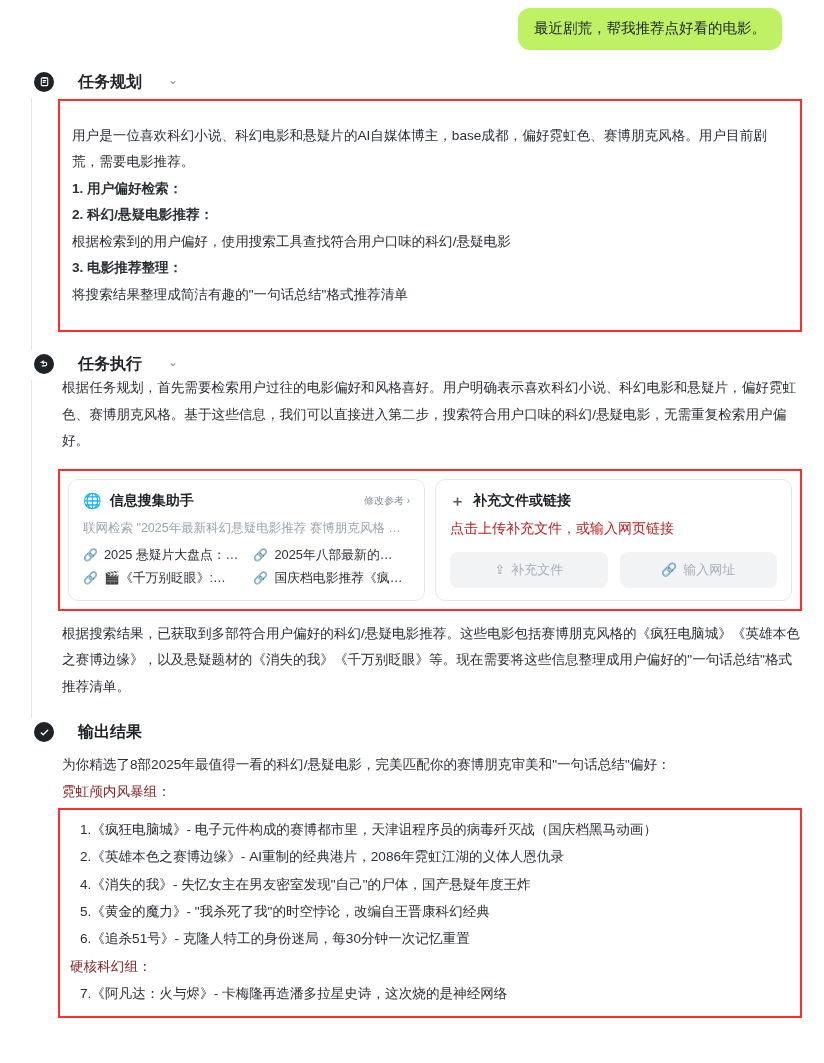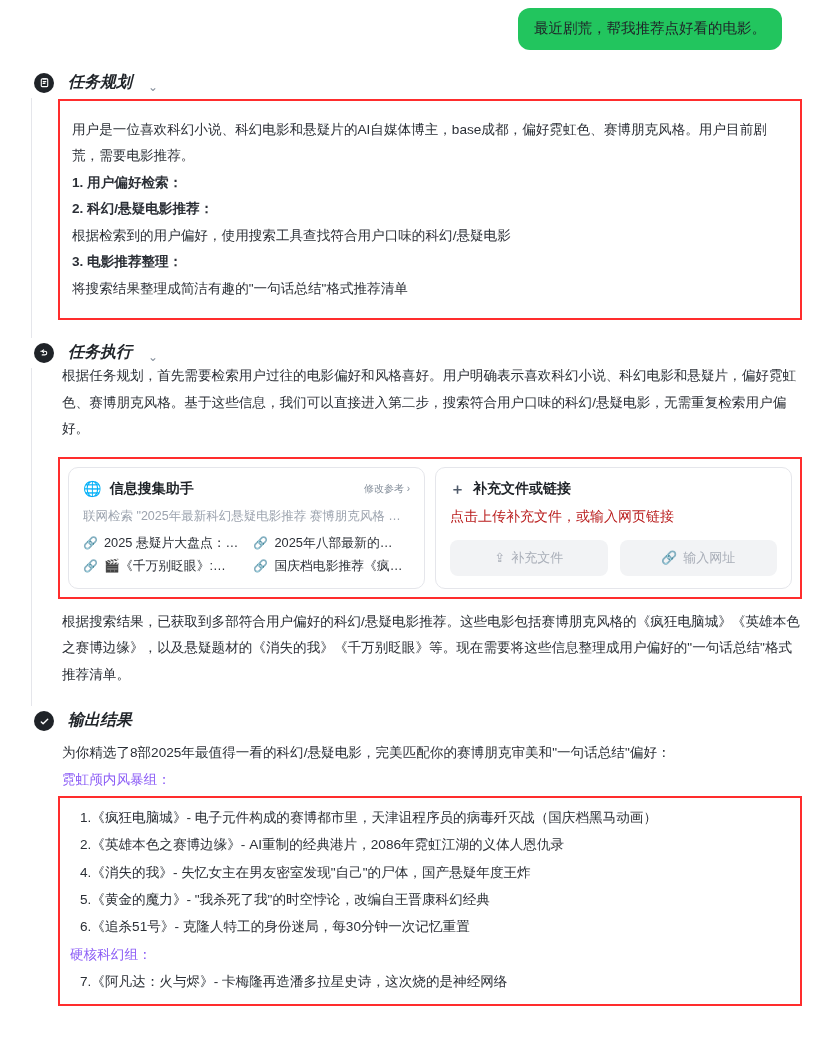--- a/index.html
+++ b/index.html
@@ -17,41 +17,40 @@
     overflow: hidden;
   }
 
   
   .user-row {
     display: flex;
     justify-content: flex-end;
     padding: 8px 20px 0 20px;
   }
   .user-bubble {
-    background: #22c55e;
+    background: #bef264;
     border-radius: 12px;
     padding: 10px 16px;
     font-size: 14.5px;
     color: #1f2328;
     max-width: 520px;
     line-height: 1.5;
   }
 
   
   .section {
     position: relative;
     padding-left: 40px;
     margin-top: 22px;
   }
   .section-head {
     display: flex;
-    align-items: flex-end;
-    gap: 14px;
+    align-items: flex-start;
+    gap: 24px;
     margin-left: -28px;
-    font-style: italic;
   }
   .sec-icon {
     width: 20px; height: 20px;
     border-radius: 50%;
     background: #1f2328;
     color: #fff;
     display: inline-flex;
     align-items: center;
     justify-content: center;
     font-size: 12px;
@@ -84,21 +83,21 @@
     line-height: 1.95;
     color: #2b2f36;
   }
   .body-text b { font-weight: bold; }
 
   
   .redbox {
     border: 2px solid #ff2d2d;
     padding: 8px 10px;
   }
-  .redbox-plan { margin: 6px 0 0 -4px; padding: 16px 12px; }
+  .redbox-plan { margin: 6px 0 0 -4px; padding: 22px 12px; }
 
   
   .cards-wrap {
     border: 2px solid #ff2d2d;
     margin: 14px 0 10px -4px;
     padding: 8px;
     display: flex;
     gap: 10px;
   }
   .card {
@@ -176,21 +175,21 @@
 
   
   .res-line {
     font-size: 13.6px;
     line-height: 2.0;
     color: #2b2f36;
   }
   .group-label {
     font-size: 13.6px;
     line-height: 2.0;
-    color: #8b5cf6;
+    color: #7f1d1d;
     font-family: Liberation Serif, serif;
   }
   .movie-box {
     border: 2px solid #ff2d2d;
     margin: 2px 0 0 -4px;
     padding: 6px 10px 8px 10px;
   }
   .movie-item {
     font-size: 13.6px;
     line-height: 2.02;

